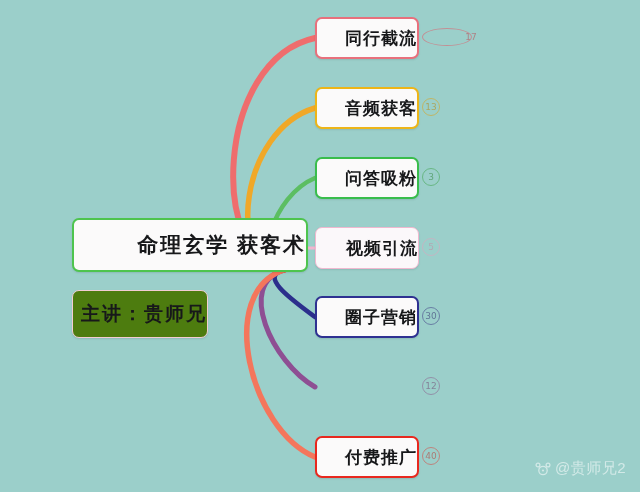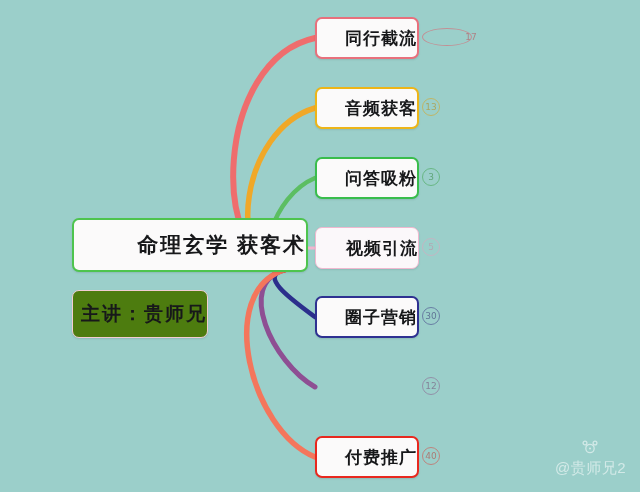--- a/index.html
+++ b/index.html
@@ -110,21 +110,20 @@
     right: 14px;
     bottom: 14px;
     display: flex;
     align-items: center;
     gap: 4px;
     color: #ffffff;
     opacity: 0.55;
     font-size: 15px;
     letter-spacing: 0.5px;
     user-select: none;
-    flex-direction: column;
   }
   #watermark .wm-icon {
     display: inline-flex;
     width: 16px;
     height: 16px;
   }
 </style>
 </head>
 <body>
 

